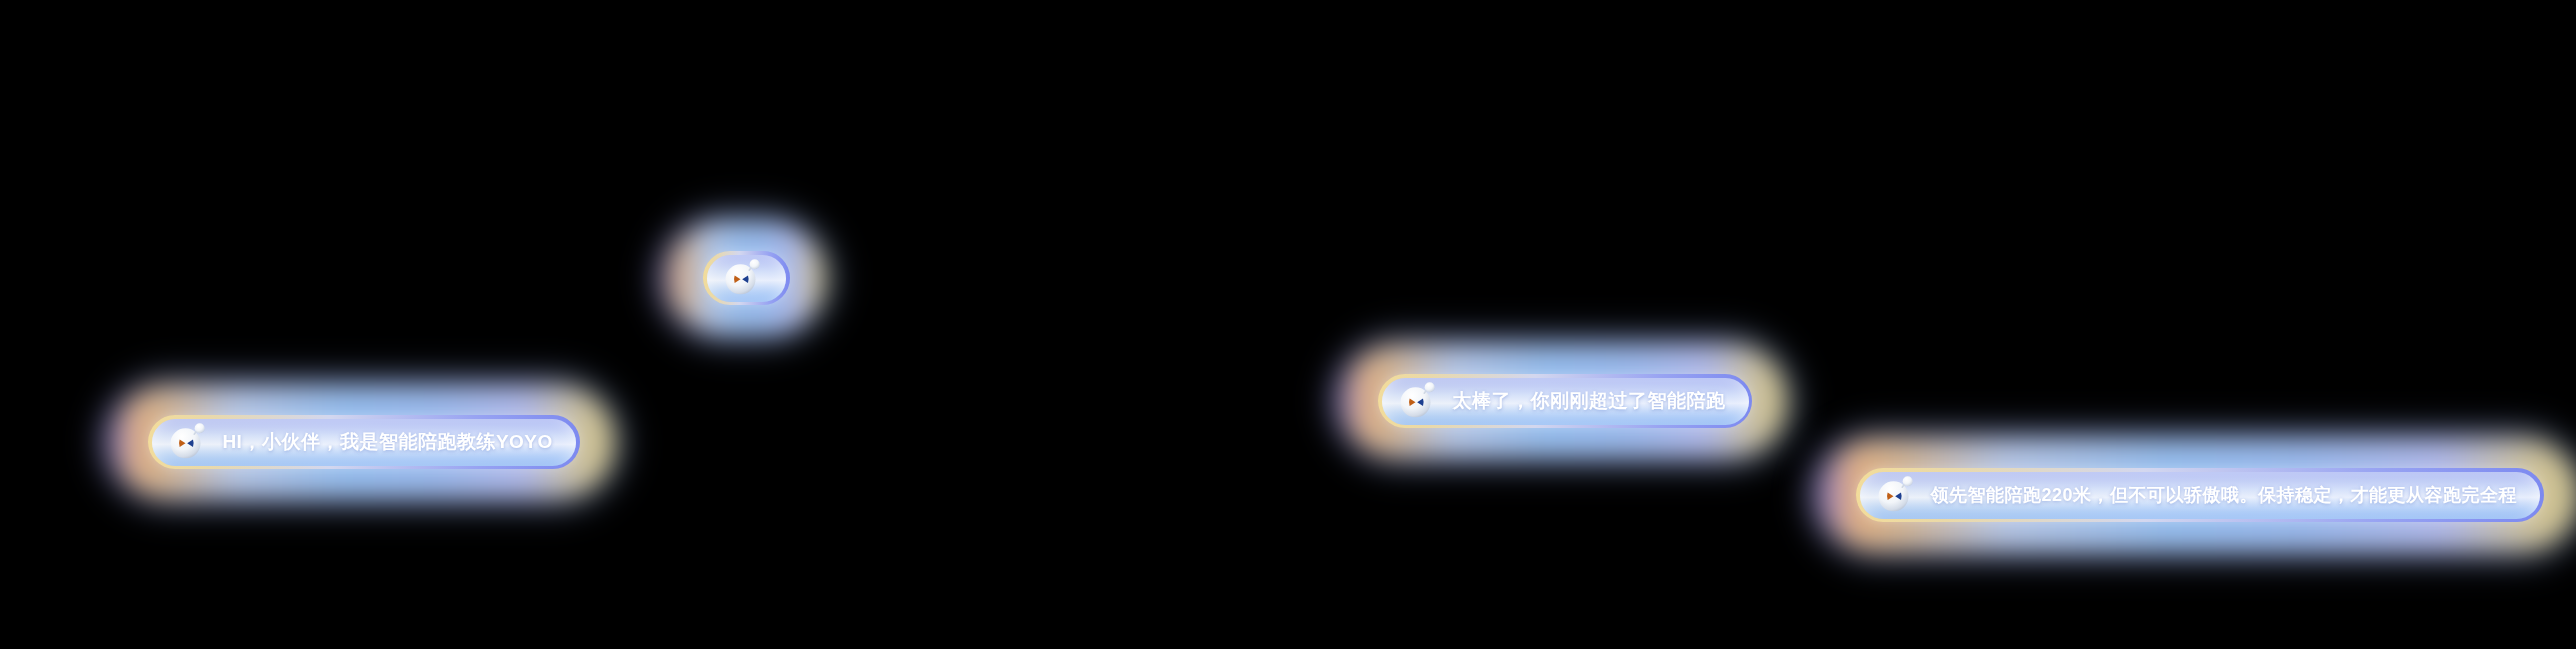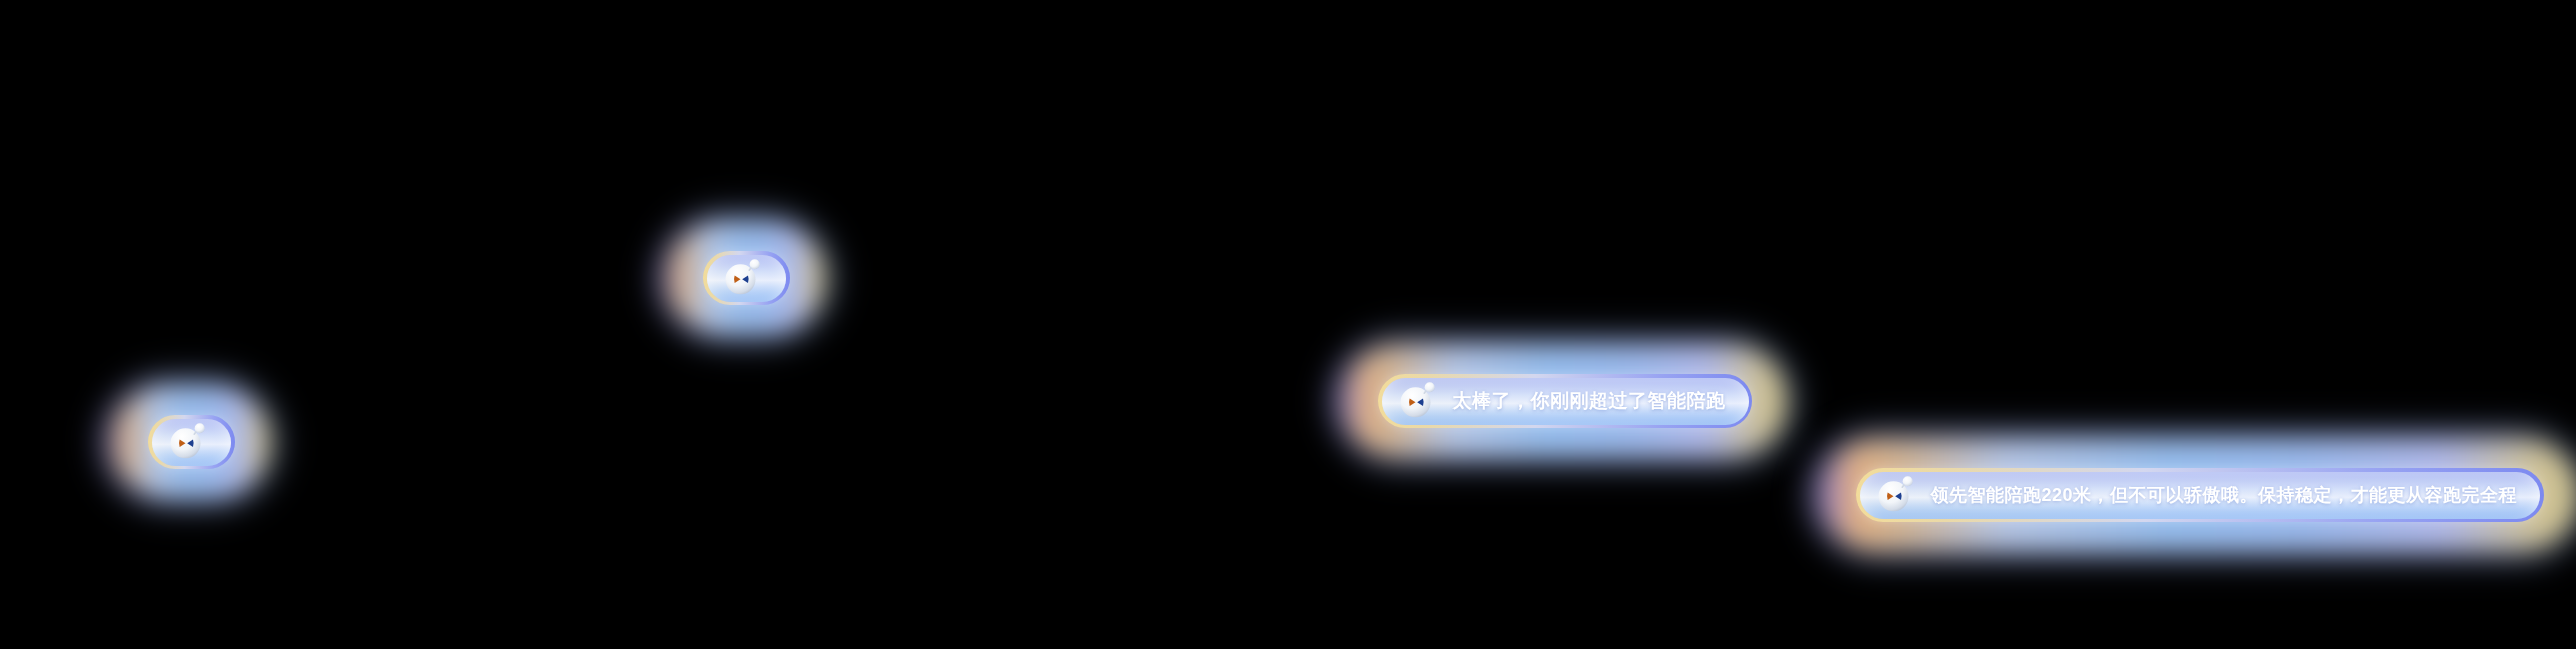--- a/index.html
+++ b/index.html
@@ -113,20 +113,21 @@
   <div class="bubble-glow"></div>
   <div class="bubble-ring">
     <div class="bubble-body">
       <svg class="avatar" viewBox="0 0 48 48">
         <circle cx="21" cy="28" r="18" fill="url(#sphereGrad)"></circle>
         <circle cx="38" cy="10" r="6" fill="url(#sphereGrad)"></circle>
         <path d="M33.5 14.5 L31.5 17" stroke="#cfd8e4" stroke-width="2" stroke-linecap="round" fill="none"></path>
         <path d="M14 23.5 L21 28 L14 32.5 Q12.4 28 14 23.5 Z" fill="#c05f16"></path>
         <path d="M30 23.5 L23 28 L30 32.5 Q31.6 28 30 23.5 Z" fill="#1d3f8f"></path>
       </svg>
+      <span class="bubble-text">HI，小伙伴，我是智能陪跑教练YOYO</span>
     </div>
   </div>
 </div>
 
 <div class="bubble bubble-2">
   <div class="bubble-glow"></div>
   <div class="bubble-ring">
     <div class="bubble-body">
       <svg class="avatar" viewBox="0 0 48 48">
         <circle cx="21" cy="28" r="18" fill="url(#sphereGrad)"></circle>

